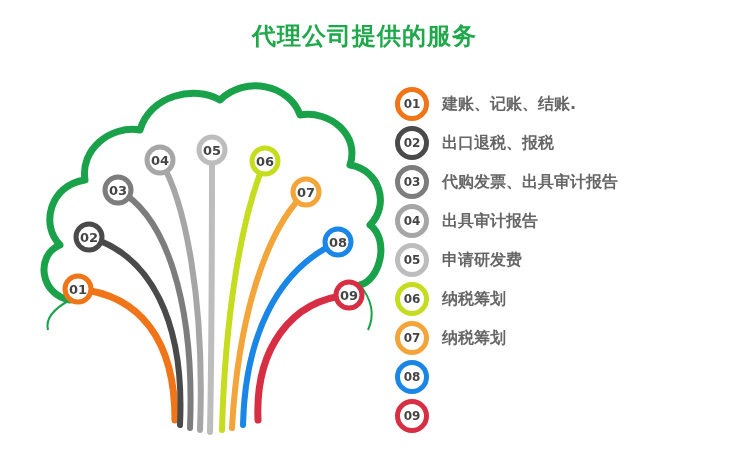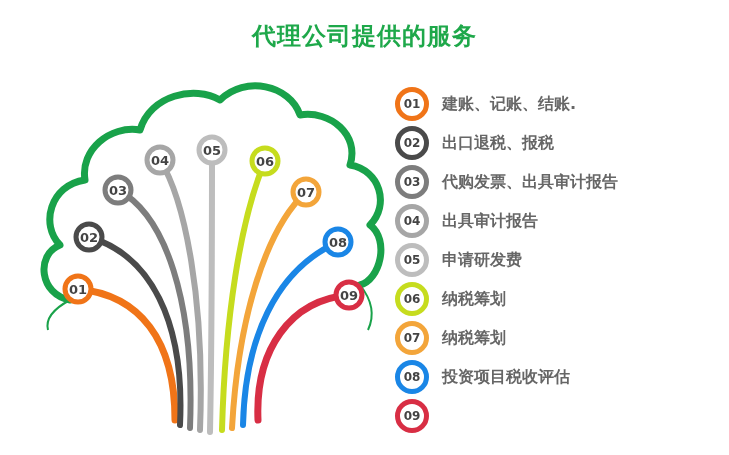--- a/index.html
+++ b/index.html
@@ -100,18 +100,17 @@
   <div class="item" style="top:197px">
     <div class="badge" style="border-color:#c6dc1e">06</div>
     <div class="label">纳税筹划</div>
   </div>
   <div class="item" style="top:236px">
     <div class="badge" style="border-color:#f3a53a">07</div>
     <div class="label">纳税筹划</div>
   </div>
   <div class="item" style="top:275px">
     <div class="badge" style="border-color:#1a86e6">08</div>
-    <div class="label">投资项目税收评估</div>
   </div>
   <div class="item" style="top:314px">
     <div class="badge" style="border-color:#d82e44">09</div>
   </div>
 </div>
 
 </body></html>

